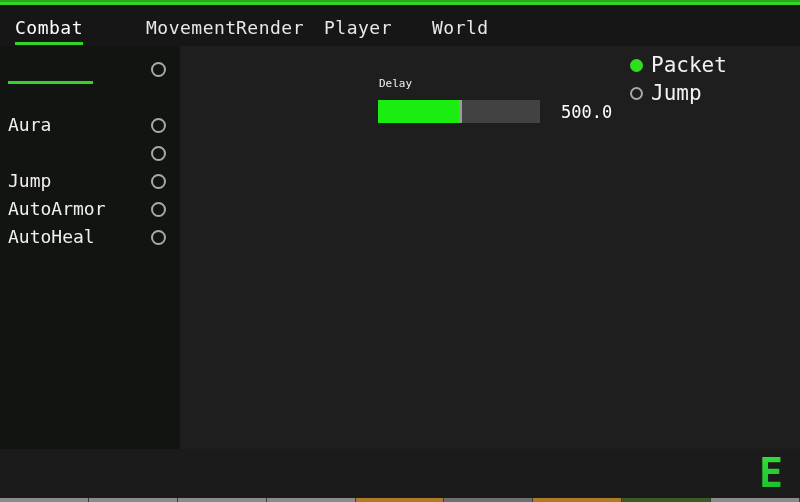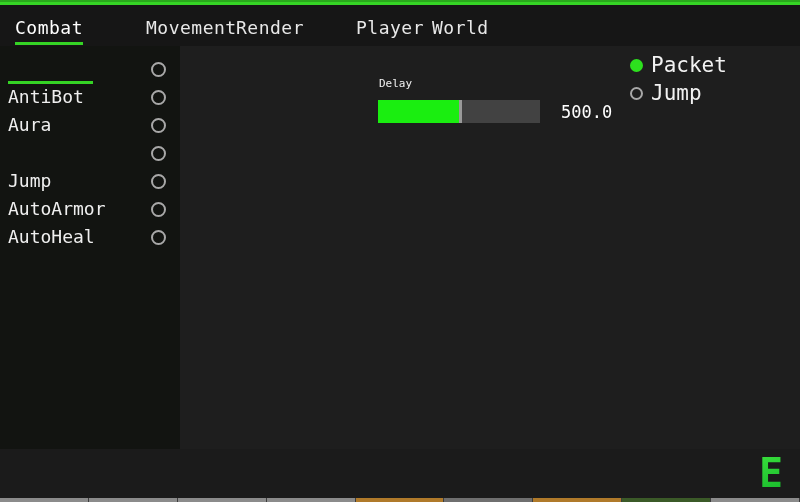--- a/index.html
+++ b/index.html
@@ -280,39 +280,35 @@
       <div class="nav-item active" style="left:15px;">
         <span>Combat</span>
         <span class="nav-underline"></span>
       </div>
       <div class="nav-item" style="left:114px;padding-left:32px;">
         <span>Movement</span>
       </div>
       <div class="nav-item" style="left:236px;">
         <span>Render</span>
       </div>
-      <div class="nav-item" style="left:356px;">
+      <div class="nav-item" style="left:324px;">
         <span>Player</span>
       </div>
       <div class="nav-item" style="left:432px;">
         <span>World</span>
       </div>
     </div>
 
     <div id="sidebar">
 
       <div class="side-item" style="top:10px;">
         <span class="side-underline" style="width:85px;"></span>
         <span class="side-toggle"></span>
       </div>
 
-      <div class="side-item" style="top:38px;">
-        <span class="side-label">AntiBot</span>
-        <span class="side-toggle"></span>
-      </div>
 
       <div class="side-item" style="top:66px;">
         <span class="side-label">Aura</span>
         <span class="side-toggle"></span>
       </div>
 
       <div class="side-item" style="top:94px;">
         <span class="side-toggle"></span>
       </div>
 

